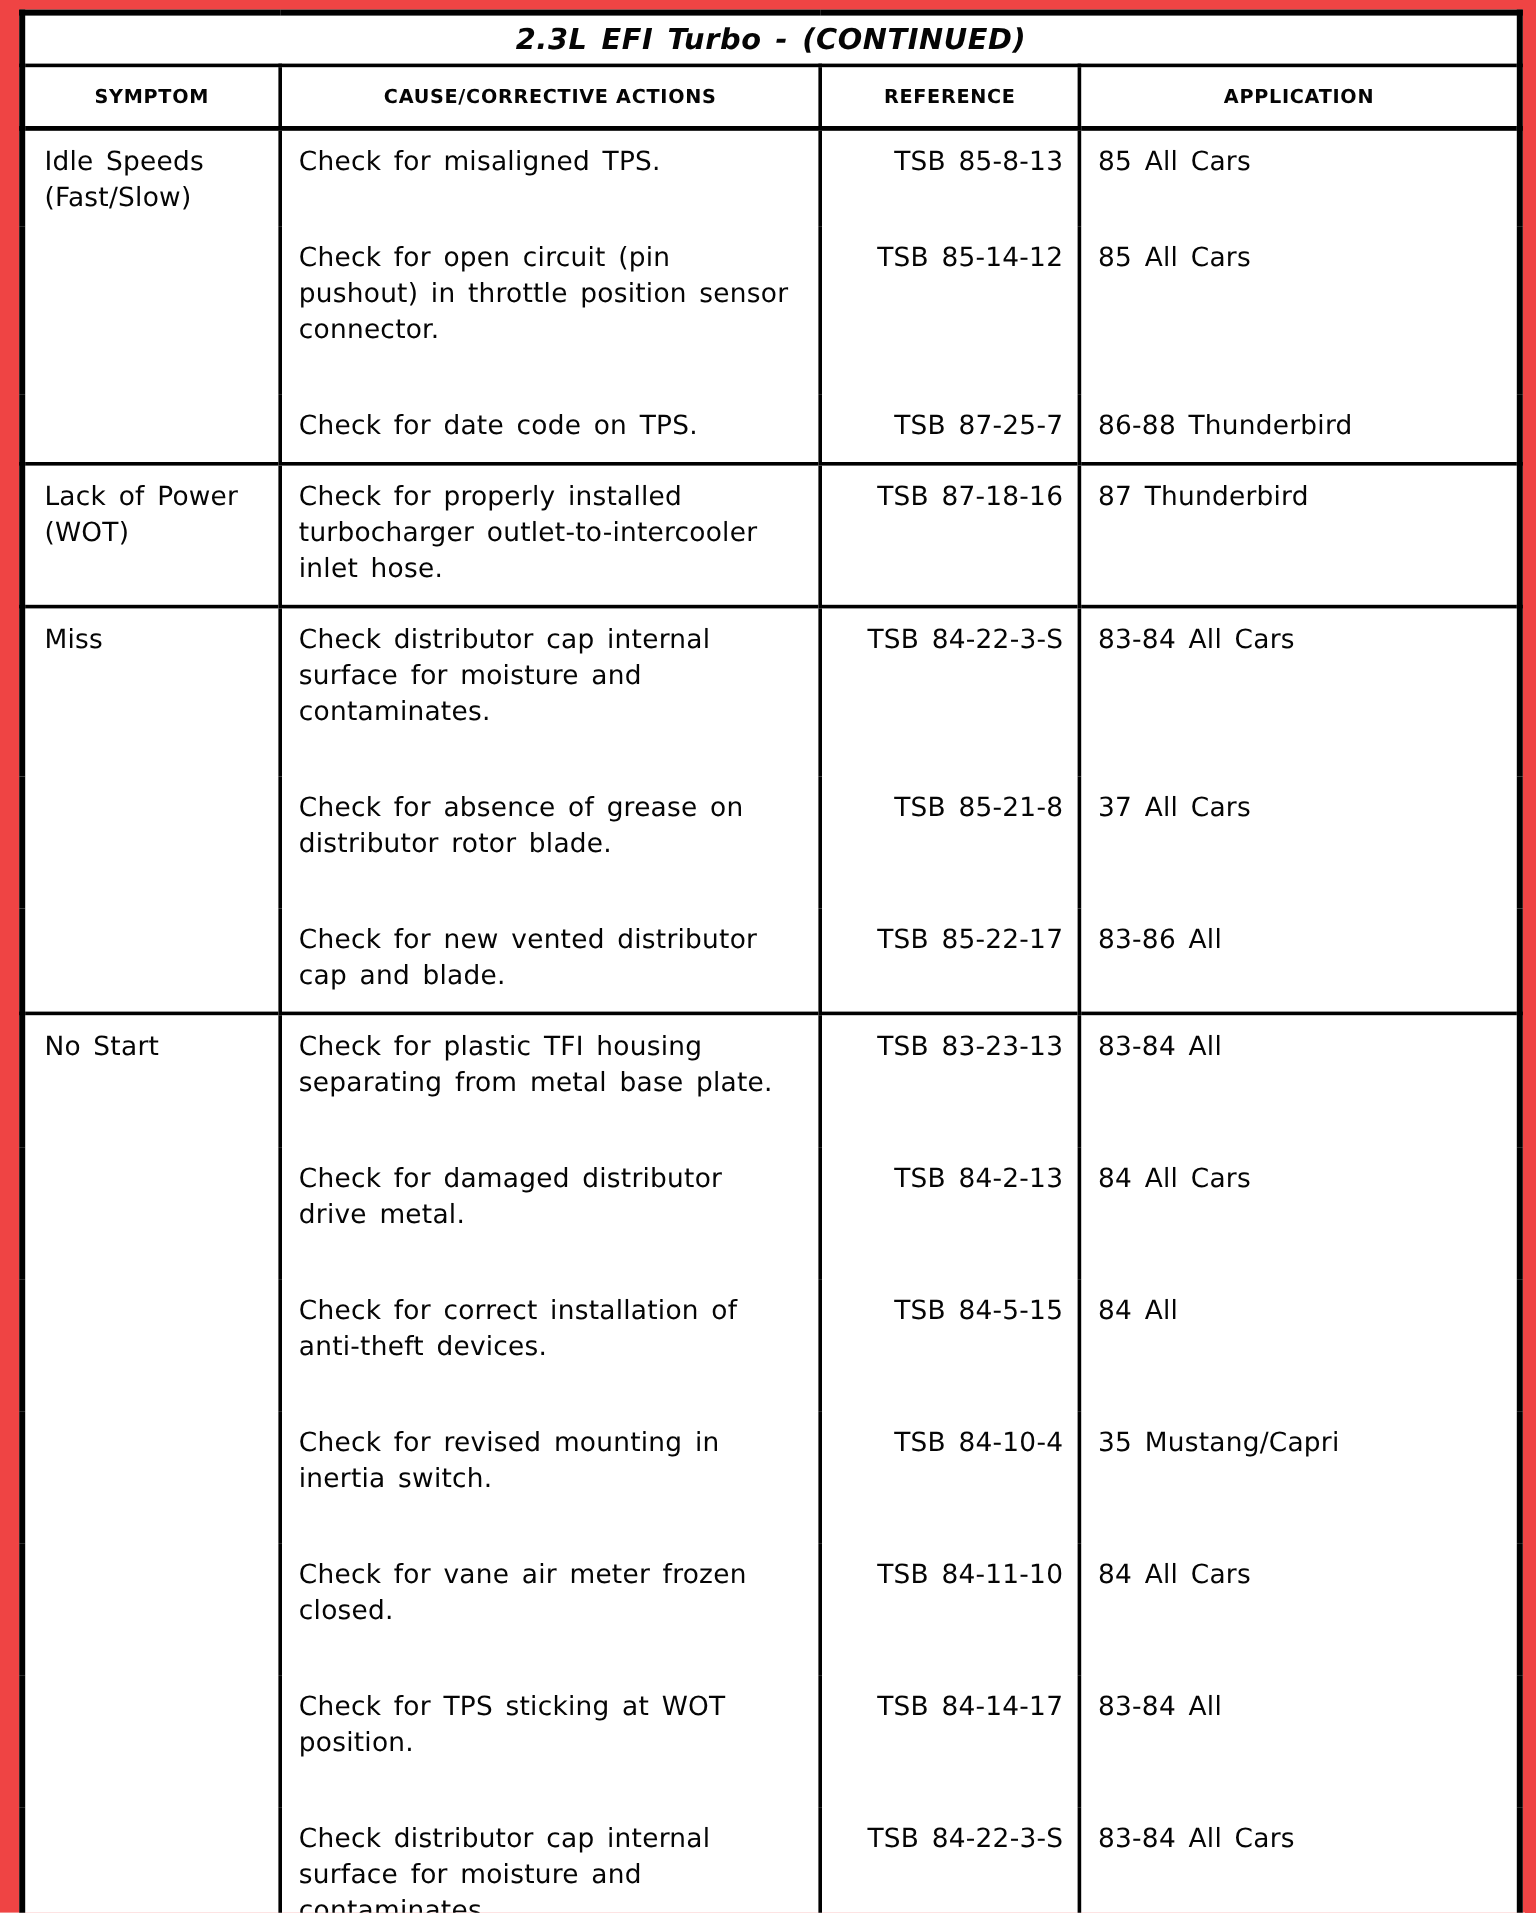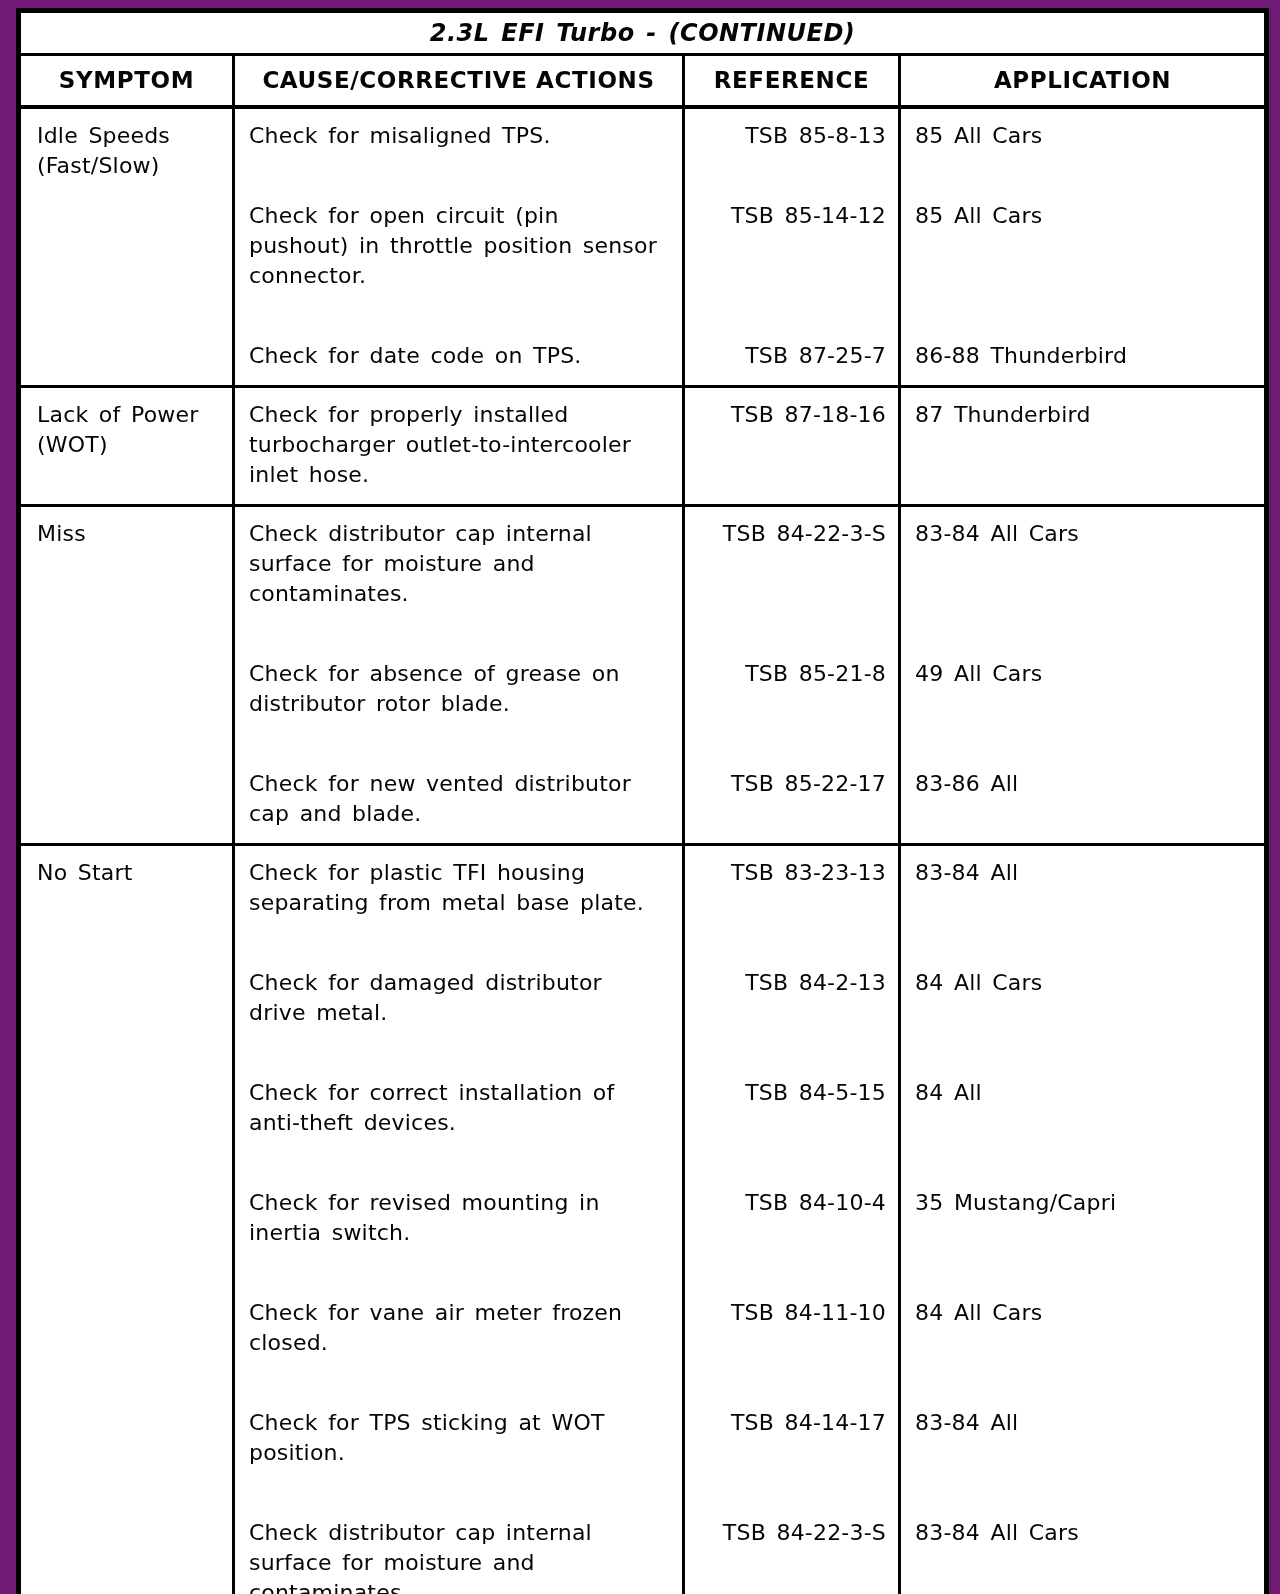--- a/index.html
+++ b/index.html
@@ -7,21 +7,21 @@
   html, body {
     background: #ffffff;
     font-family: "DejaVu Sans", "Liberation Sans", sans-serif;
     color: #000000;
   }
 
   .page {
     width: 1280px;
     height: 1594px;
     padding: 8px 16px;
-    background: #701a75;
+    background: #ef4444;
   }
 
   table.tsb-table {
     width: 1248px;
     border-collapse: collapse;
     table-layout: fixed;
     border: 5px solid #000000;
     background: #ffffff;
     color: #050505;
   }
@@ -40,21 +40,21 @@
     padding: 4px 8px;
   }
 
   
   thead th {
     border: 3px solid #000000;
     border-bottom: 4px solid #000000;
     height: 52px;
     vertical-align: middle;
     text-align: center;
-    font-size: 23px;
+    font-size: 16px;
     font-weight: bold;
     letter-spacing: 0.6px;
     padding: 4px 6px;
   }
 
   
   tbody td {
     border-left: 3px solid #000000;
     border-right: 3px solid #000000;
     border-top: 0;
@@ -135,21 +135,21 @@
           <td class="cause-cell">Check distributor cap internal
 surface for moisture and
 contaminates.</td>
           <td class="reference-cell">TSB 84-22-3-S</td>
           <td class="application-cell">83-84 All Cars</td>
         </tr>
         <tr class="">
           <td class="cause-cell">Check for absence of grease on
 distributor rotor blade.</td>
           <td class="reference-cell">TSB 85-21-8</td>
-          <td class="application-cell">49 All Cars</td>
+          <td class="application-cell">37 All Cars</td>
         </tr>
         <tr class="section-end ">
           <td class="cause-cell">Check for new vented distributor
 cap and blade.</td>
           <td class="reference-cell">TSB 85-22-17</td>
           <td class="application-cell">83-86 All</td>
         </tr>
         <tr class="section-start ">
           <td class="symptom-cell" rowspan="7">No Start</td>
           <td class="cause-cell">Check for plastic TFI housing

